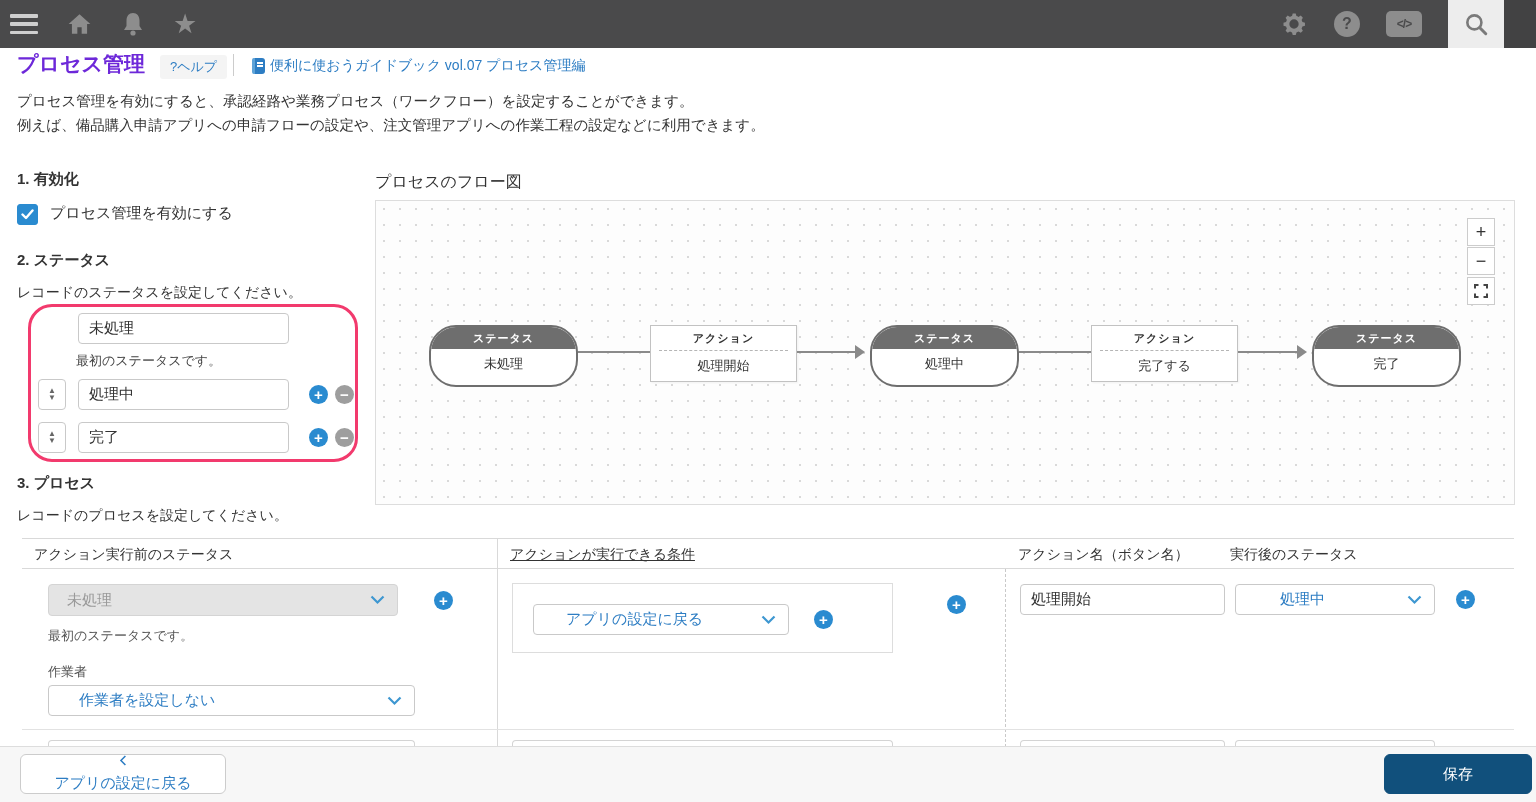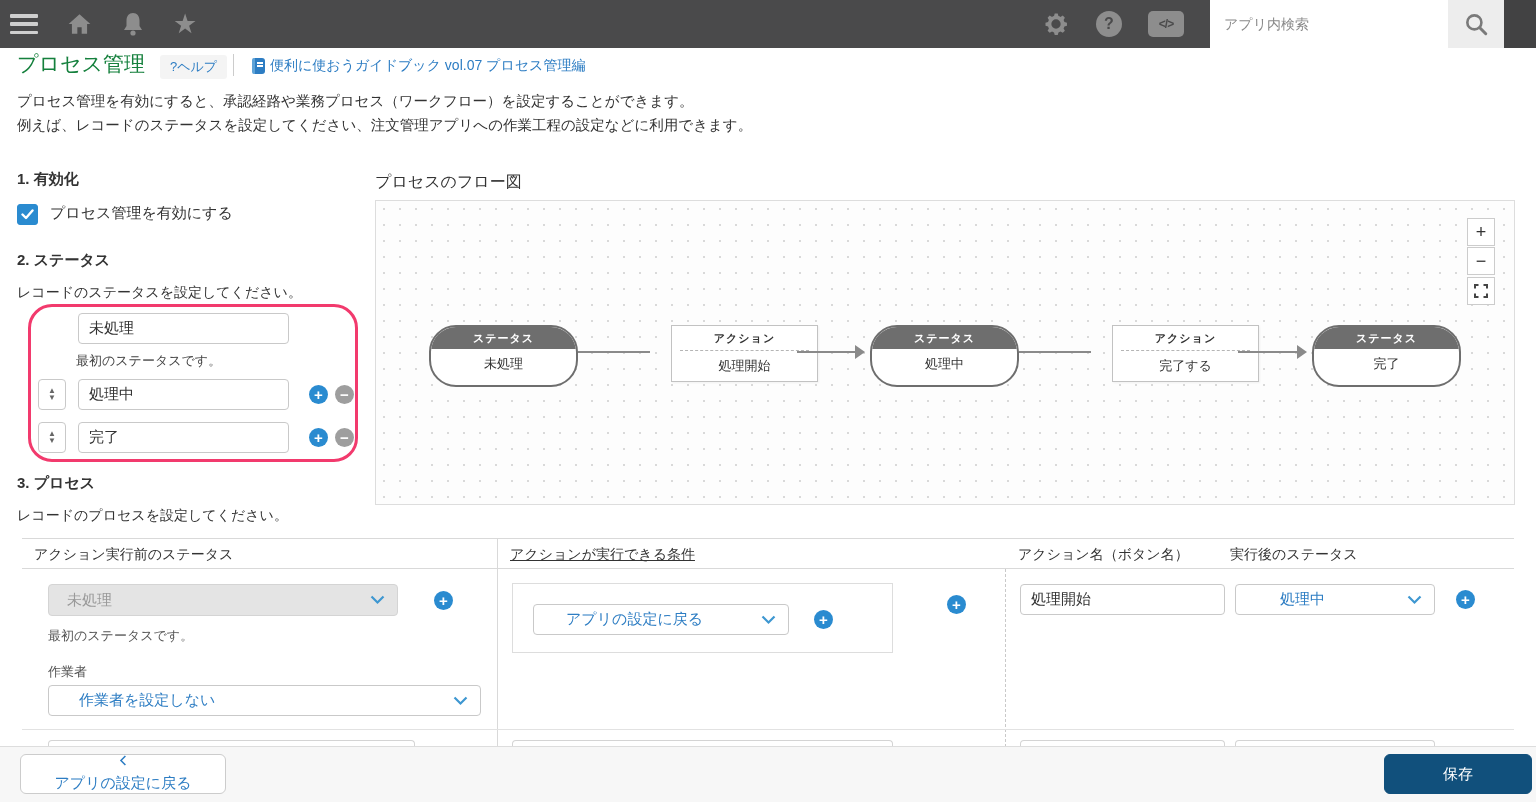--- a/index.html
+++ b/index.html
@@ -16,21 +16,21 @@
   .tb-right { margin-left:auto; display:flex; align-items:center; height:48px; }
   .tb-circle { width:26px; height:26px; border-radius:50%; background:#8d8d8d; color:#4a4a4b; font-weight:bold; font-size:16px; display:flex; align-items:center; justify-content:center; }
   .tb-code { width:36px; height:26px; border-radius:5px; background:#8d8d8d; color:#4a4a4b; font-weight:bold; font-size:12px; display:flex; align-items:center; justify-content:center; letter-spacing:-1px; }
   .tb-gap { margin-right:26px; }
   .search-box { width:238px; height:48px; background:#fff; border:none; outline:none; padding:0 14px; font-size:14px; color:#333; }
   .search-box::placeholder { color:#8a8a8a; }
   .search-btn { width:56px; height:48px; background:#ededed; border:none; display:flex; align-items:center; justify-content:center; cursor:pointer; }
   .tb-end-spacer { width:32px; height:48px; background:#424243; }
 
   
-  .page-title { position:absolute; left:17px; top:50px; font-size:21px; font-weight:normal; color:#15803d; }
+  .page-title { position:absolute; left:17px; top:50px; font-size:21px; font-weight:bold; color:#6d28d9; }
   .help-badge { position:absolute; left:160px; top:55px; background:#f4f4f4; border-radius:3px; padding:3px 10px; font-size:13px; color:#2d7dc3; cursor:pointer; }
   .hdr-divider { position:absolute; left:233px; top:54px; width:1px; height:22px; background:#ccc; }
   .guide-link { position:absolute; left:252px; top:57px; font-size:14px; color:#2d7dc3; display:flex; align-items:center; gap:5px; cursor:pointer; }
   .book-icon { width:13px; height:16px; background:#2d7dc3; border-radius:2px 3px 3px 2px; border-left:3px solid #5ea3d8; position:relative; }
   .book-icon:before { content:""; position:absolute; left:2px; top:4px; width:6px; height:1.5px; background:#fff; box-shadow:0 3px 0 #fff; }
   .desc { position:absolute; left:17px; font-size:14.5px; color:#333; }
 
   .sec-heading { position:absolute; left:17px; font-size:15px; font-weight:bold; color:#333; }
   .sec-text { position:absolute; left:17px; font-size:14px; color:#333; }
 
@@ -49,21 +49,21 @@
   .round-btn { position:absolute; width:19px; height:19px; border-radius:50%; color:#fff; font-size:15px; font-weight:bold; display:flex; align-items:center; justify-content:center; cursor:pointer; line-height:1; }
   .btn-plus { background:#2a8bd0; }
   .btn-minus { background:#9e9e9e; }
 
   
   .flow-title { position:absolute; left:375px; top:172px; font-size:16px; font-weight:normal; }
   .flow-panel { position:absolute; left:375px; top:200px; width:1140px; height:305px; border:1px solid #ddd; background-color:#fdfdfd; background-image:radial-gradient(circle,#d9d9d9 1.1px,transparent 1.3px); background-size:16px 16px; }
   .status-node { position:absolute; width:149px; height:62px; border:2px solid #6e6e6e; border-radius:27px; overflow:hidden; background:#fff; }
   .status-node .nhead { height:22px; background:#6e6e6e; color:#fff; font-size:11px; font-weight:bold; letter-spacing:1px; display:flex; align-items:center; justify-content:center; }
   .status-node .nbody { height:29px; display:flex; align-items:center; justify-content:center; font-size:13px; color:#333; }
-  .action-node { position:absolute; width:147px; height:57px; border:1px solid #c2c2c2; background:#fff; box-shadow:1px 1px 2px rgba(0,0,0,0.05);margin-left:21px; }
+  .action-node { position:absolute; width:147px; height:57px; border:1px solid #c2c2c2; background:#fff; box-shadow:1px 1px 2px rgba(0,0,0,0.05); }
   .action-node .nhead { height:24px; display:flex; align-items:center; justify-content:center; font-size:11px; font-weight:bold; color:#333; letter-spacing:1px; }
   .action-node .ndiv { border-top:1px dashed #b5b5b5; margin:0 8px; }
   .action-node .nbody { height:30px; display:flex; align-items:center; justify-content:center; font-size:13px; color:#333; }
   .flow-line { position:absolute; height:2px; background:#8a8a8a; top:150px; }
   .flow-arrowhead { position:absolute; top:144px; width:0; height:0; border-top:7px solid transparent; border-bottom:7px solid transparent; border-left:10px solid #8a8a8a; }
   .zoom-ctrl { position:absolute; right:19px; top:17px; display:flex; flex-direction:column; gap:1px; }
   .zoom-btn { width:28px; height:28px; background:#fff; border:1px solid #ccc; display:flex; align-items:center; justify-content:center; font-size:18px; color:#333; cursor:pointer; }
 
   
   .ptable { position:absolute; left:22px; top:538px; width:1492px; height:208px; border-top:1px solid #d9d9d9; }
@@ -112,40 +112,39 @@
 
   <div class="tb-right">
     <div class="tb-icon tb-gap">
       <svg width="28" height="28" viewBox="0 0 24 24">
           <path fill="#8d8d8d" d="M12 8a4 4 0 100 8 4 4 0 000-8zm9.4 5.5l-2.2.6a7.3 7.3 0 01-.7 1.7l1.1 2-1.8 1.8-2-1.1a7.3 7.3 0 01-1.7.7l-.6 2.2h-2.6l-.6-2.2a7.3 7.3 0 01-1.7-.7l-2 1.1-1.8-1.8 1.1-2a7.3 7.3 0 01-.7-1.7l-2.2-.6v-2.6l2.2-.6a7.3 7.3 0 01.7-1.7l-1.1-2 1.8-1.8 2 1.1a7.3 7.3 0 011.7-.7l.6-2.2h2.6l.6 2.2a7.3 7.3 0 011.7.7l2-1.1 1.8 1.8-1.1 2a7.3 7.3 0 01.7 1.7l2.2.6z"></path>
           <circle cx="12" cy="12" r="2.6" fill="#4a4a4b"></circle>
         </svg>
     </div>
     <div class="tb-circle tb-gap">?</div>
     <div class="tb-code tb-gap">&lt;/&gt;</div>
-    <input class="search-box" type="text" placeholder="アプリ内検索" style="">
     <button class="search-btn">
       <svg width="26" height="26" viewBox="0 0 24 24">
           <circle cx="10.5" cy="10.5" r="6.5" fill="none" stroke="#7a7a7a" stroke-width="2.4"></circle>
           <line x1="15.5" y1="15.5" x2="21" y2="21" stroke="#7a7a7a" stroke-width="2.8" stroke-linecap="round"></line>
         </svg>
     </button>
     <div class="tb-end-spacer"></div>
   </div>
 </div>
 
 <h1 class="page-title">プロセス管理</h1>
 <span class="help-badge">?ヘルプ</span>
 <div class="hdr-divider"></div>
 <a class="guide-link">
   <span class="book-icon"></span>
   <span>便利に使おうガイドブック vol.07 プロセス管理編</span>
 </a>
 <p class="desc" style="top:92px;">プロセス管理を有効にすると、承認経路や業務プロセス（ワークフロー）を設定することができます。</p>
-<p class="desc" style="top:116px;">例えば、レコードのステータスを設定してください、注文管理アプリへの作業工程の設定などに利用できます。</p>
+<p class="desc" style="top:116px;">例えば、備品購入申請アプリへの申請フローの設定や、注文管理アプリへの作業工程の設定などに利用できます。</p>
 
 <h2 class="sec-heading" style="top:170px;">1. 有効化</h2>
 <div class="checkbox-row">
   <span class="checkbox">
     <svg width="13" height="11" viewBox="0 0 13 11">
         <polyline points="1.5,5.5 5,9 11.5,1.5" fill="none" stroke="#fff" stroke-width="2.4" stroke-linecap="round" stroke-linejoin="round"></polyline>
       </svg>
   </span>
   <span class="checkbox-label">プロセス管理を有効にする</span>
 </div>
@@ -232,21 +231,21 @@
 
   <div class="select disabled" style="left:26px; top:45px; width:350px; height:32px; padding-left:18px;">
     <span class="sel-label">未処理</span>
     <span class="chev"><svg width="15" height="10" viewBox="0 0 15 10">
           <polyline points="1.5,1.5 7.5,7.5 13.5,1.5" fill="none" stroke="#3e97d1" stroke-width="2.2"></polyline>
         </svg></span>
   </div>
   <div class="round-btn btn-plus" style="left:412px; top:52px;">+</div>
   <span class="small-label" style="left:26px; top:88px;">最初のステータスです。</span>
   <span class="small-label" style="left:26px; top:124px;">作業者</span>
-  <div class="select" style="left:26px; top:146px; width:433px; height:31px; padding-left:30px;">
+  <div class="select" style="left:26px; top:146px; width:367px; height:31px; padding-left:30px;">
     <span class="sel-label">作業者を設定しない</span>
     <span class="chev"><svg width="15" height="10" viewBox="0 0 15 10">
           <polyline points="1.5,1.5 7.5,7.5 13.5,1.5" fill="none" stroke="#3e97d1" stroke-width="2.2"></polyline>
         </svg></span>
   </div>
 
   <div class="cond-box" style="left:490px; top:44px; width:381px; height:70px;">
     <div class="select" style="left:20px; top:20px; width:256px; height:31px; padding-left:32px;">
       <span class="sel-label">アプリの設定に戻る</span>
       <span class="chev"><svg width="15" height="10" viewBox="0 0 15 10">

